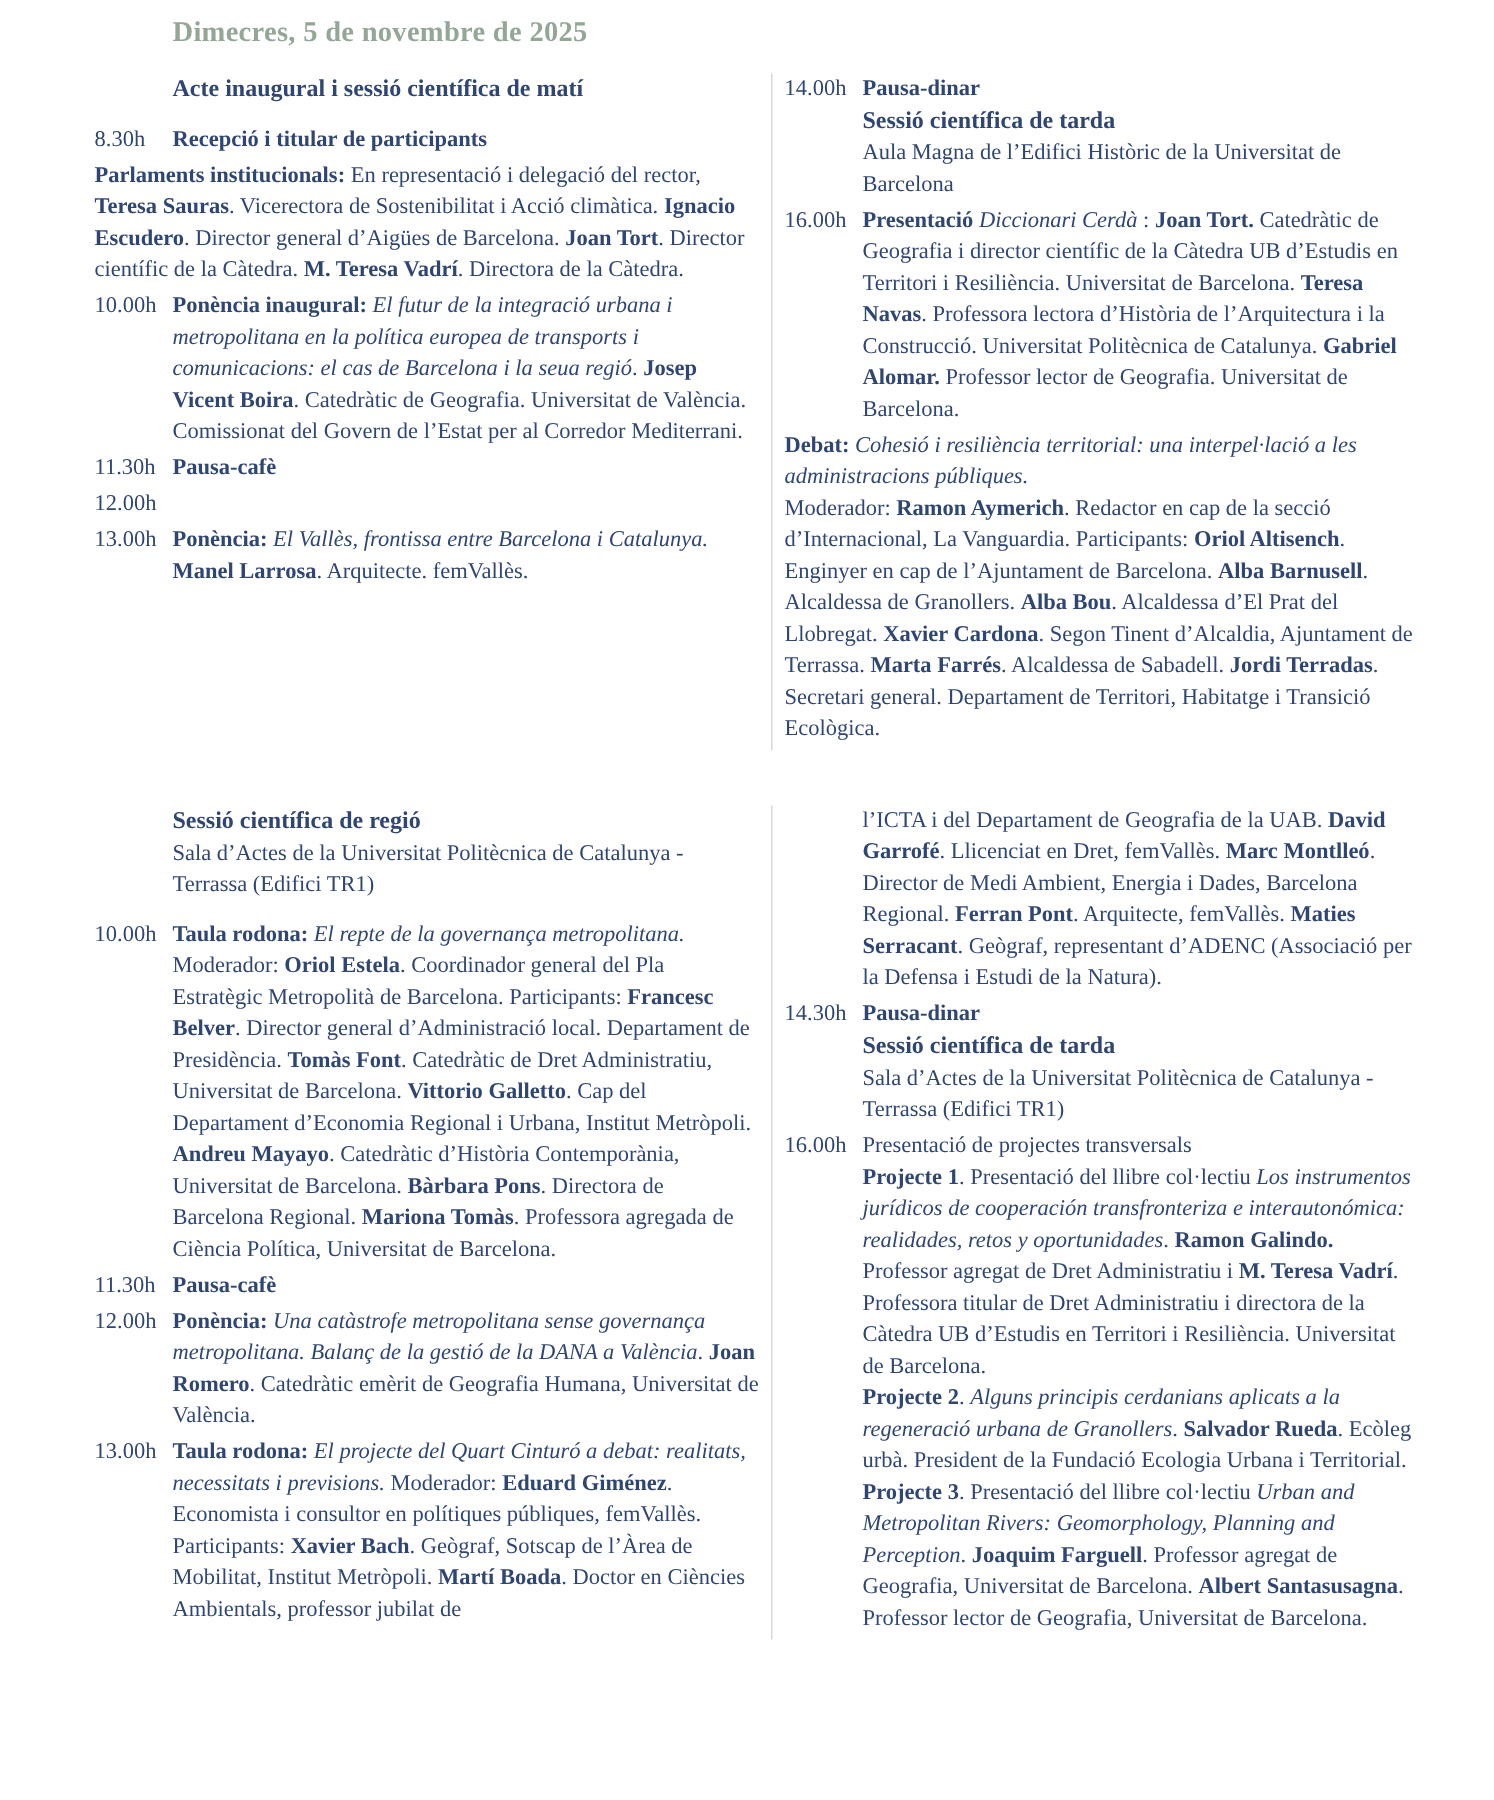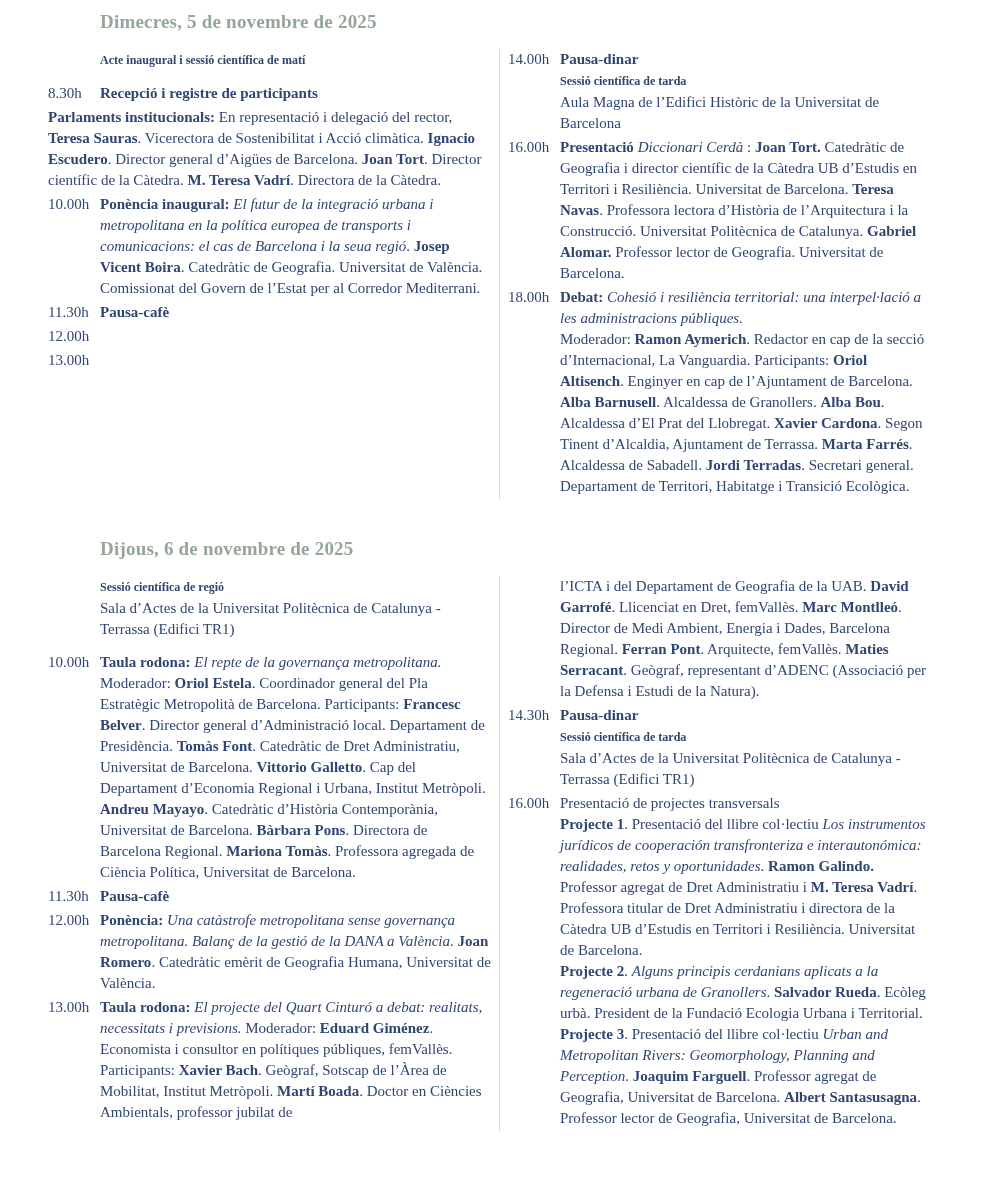--- a/index.html
+++ b/index.html
@@ -4,21 +4,21 @@
 <style>
   * { margin:0; padding:0; box-sizing:border-box; }
   html,body { background:#ffffff; }
   body {
     width:996px; height:1200px; overflow:hidden;
     font-family:"Liberation Serif", serif;
     font-size:15px; line-height:21px;
     color:var(--body_text, #304672);
     -webkit-font-smoothing:antialiased;
   }
-  #days-host { padding:10px 50px 0 48px; }
+  #days-host { padding:10px 50px 0 63px; }
   .day { margin-bottom:37px; }
   .day-title {
     font-size:19px; line-height:24px; font-weight:bold;
     color:var(--heading, #94a797);
     margin:0 0 15px 52px;
     letter-spacing:0.2px;
   }
   .columns { display:flex; align-items:flex-start; }
   .col { flex:none; }
   .col-left { width:443px; }
@@ -26,38 +26,38 @@
     width:430px; margin-left:8px;
     border-left:1px solid var(--divider, #d6d8da);
     padding-left:8px;
   }
   .item { display:flex; margin-bottom:3px; }
   .item-intro { margin-bottom:12px; }
   .time { width:52px; flex:none; }
   .content { flex:1; }
   .seg-b { font-weight:bold; }
   .seg-i { font-style:italic; }
-  .seg-h { font-weight:bold; font-size:12px; }
+  .seg-h { font-weight:bold; font-size:16px; }
 </style>
 </head>
 <body style="background: rgb(255, 255, 255);">
 
 <main id="days-host">
   <section class="day">
     <h2 class="day-title">Dimecres, 5 de novembre de 2025</h2>
     <div class="columns">
       <div class="col col-left">
   <div class="item item-intro">
     <div class="time"></div>
     <div class="content"><span class="seg-h">Acte inaugural i sessió científica de matí</span><br></div>
   </div>
 
   <div class="item item-slot">
     <div class="time">8.30h</div>
-    <div class="content"><span class="seg-b">Recepció i registre de participants</span></div>
+    <div class="content"><span class="seg-b">Recepció i titular de participants</span></div>
   </div>
 
   <div class="item item-slot">
     <div class="content"><span class="seg-b">Parlaments institucionals: </span><span class="seg-n">En representació i delegació del rector, </span><span class="seg-b">Teresa Sauras</span><span class="seg-n">. Vicerectora de Sostenibilitat i Acció climàtica. </span><span class="seg-b">Ignacio Escudero</span><span class="seg-n">. Director general d’Aigües de Barcelona. </span><span class="seg-b">Joan Tort</span><span class="seg-n">. Director científic de la Càtedra. </span><span class="seg-b">M. Teresa Vadrí</span><span class="seg-n">. Directora de la Càtedra.</span></div>
   </div>
 
   <div class="item item-slot">
     <div class="time">10.00h</div>
     <div class="content"><span class="seg-b">Ponència inaugural: </span><span class="seg-i">El futur de la integració urbana i metropolitana en la política europea de transports i comunicacions: el cas de Barcelona i la seua regió</span><span class="seg-n">. </span><span class="seg-b">Josep Vicent Boira</span><span class="seg-n">. Catedràtic de Geografia. Universitat de València. Comissionat del Govern de l’Estat per al Corredor Mediterrani.</span></div>
   </div>
@@ -66,43 +66,42 @@
     <div class="time">11.30h</div>
     <div class="content"><span class="seg-b">Pausa-cafè</span></div>
   </div>
 
   <div class="item item-slot">
     <div class="time">12.00h</div>
   </div>
 
   <div class="item item-slot">
     <div class="time">13.00h</div>
+    <div class="content"><span class="seg-b">Ponència: </span><span class="seg-i">El Vallès, frontissa entre Barcelona i Catalunya.</span><br><span class="seg-b">Manel Larrosa</span><span class="seg-n">. Arquitecte. femVallès.</span></div>
   </div>
 </div>
       <div class="col col-right">
   <div class="item item-slot">
     <div class="time">14.00h</div>
     <div class="content"><span class="seg-b">Pausa-dinar</span><br><span class="seg-h">Sessió científica de tarda</span><br><span class="seg-n">Aula Magna de l’Edifici Històric de la Universitat de Barcelona</span></div>
   </div>
 
   <div class="item item-slot">
     <div class="time">16.00h</div>
     <div class="content"><span class="seg-b">Presentació </span><span class="seg-i">Diccionari Cerdà</span><span class="seg-n"> : </span><span class="seg-b">Joan Tort.</span><span class="seg-n"> Catedràtic de Geografia i director científic de la Càtedra UB d’Estudis en Territori i Resiliència. Universitat de Barcelona. </span><span class="seg-b">Teresa Navas</span><span class="seg-n">. Professora lectora d’Història de l’Arquitectura i la Construcció. Universitat Politècnica de Catalunya. </span><span class="seg-b">Gabriel Alomar.</span><span class="seg-n"> Professor lector de Geografia. Universitat de Barcelona.</span></div>
   </div>
 
   <div class="item item-slot">
-    <div class="time">18.00h</div>
     <div class="content"><span class="seg-b">Debat: </span><span class="seg-i">Cohesió i resiliència territorial: una interpel·lació a les administracions públiques.</span><br><span class="seg-n">Moderador: </span><span class="seg-b">Ramon Aymerich</span><span class="seg-n">. Redactor en cap de la secció d’Internacional, La Vanguardia. Participants: </span><span class="seg-b">Oriol Altisench</span><span class="seg-n">. Enginyer en cap de l’Ajuntament de Barcelona. </span><span class="seg-b">Alba Barnusell</span><span class="seg-n">. Alcaldessa de Granollers. </span><span class="seg-b">Alba Bou</span><span class="seg-n">. Alcaldessa d’El Prat del Llobregat. </span><span class="seg-b">Xavier Cardona</span><span class="seg-n">. Segon Tinent d’Alcaldia, Ajuntament de Terrassa. </span><span class="seg-b">Marta Farrés</span><span class="seg-n">. Alcaldessa de Sabadell. </span><span class="seg-b">Jordi Terradas</span><span class="seg-n">. Secretari general. Departament de Territori, Habitatge i Transició Ecològica.</span></div>
   </div>
 </div>
     </div>
   </section>
 
   <section class="day">
-    <h2 class="day-title">Dijous, 6 de novembre de 2025</h2>
     <div class="columns">
       <div class="col col-left">
   <div class="item item-intro">
     <div class="time"></div>
     <div class="content"><span class="seg-h">Sessió científica de regió</span><br><span class="seg-n">Sala d’Actes de la Universitat Politècnica de Catalunya - Terrassa (Edifici TR1)</span></div>
   </div>
 
   <div class="item item-slot">
     <div class="time">10.00h</div>
     <div class="content"><span class="seg-b">Taula rodona: </span><span class="seg-i">El repte de la governança metropolitana.</span><span class="seg-n"> Moderador: </span><span class="seg-b">Oriol Estela</span><span class="seg-n">. Coordinador general del Pla Estratègic Metropolità de Barcelona. Participants: </span><span class="seg-b">Francesc Belver</span><span class="seg-n">. Director general d’Administració local. Departament de Presidència. </span><span class="seg-b">Tomàs Font</span><span class="seg-n">. Catedràtic de Dret Administratiu, Universitat de Barcelona. </span><span class="seg-b">Vittorio Galletto</span><span class="seg-n">. Cap del Departament d’Economia Regional i Urbana, Institut Metròpoli. </span><span class="seg-b">Andreu Mayayo</span><span class="seg-n">. Catedràtic d’Història Contemporània, Universitat de Barcelona. </span><span class="seg-b">Bàrbara Pons</span><span class="seg-n">. Directora de Barcelona Regional. </span><span class="seg-b">Mariona Tomàs</span><span class="seg-n">. Professora agregada de Ciència Política, Universitat de Barcelona.</span></div>

